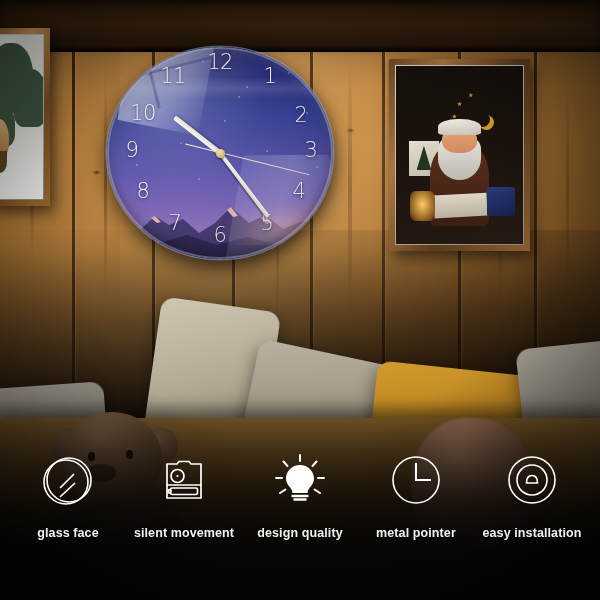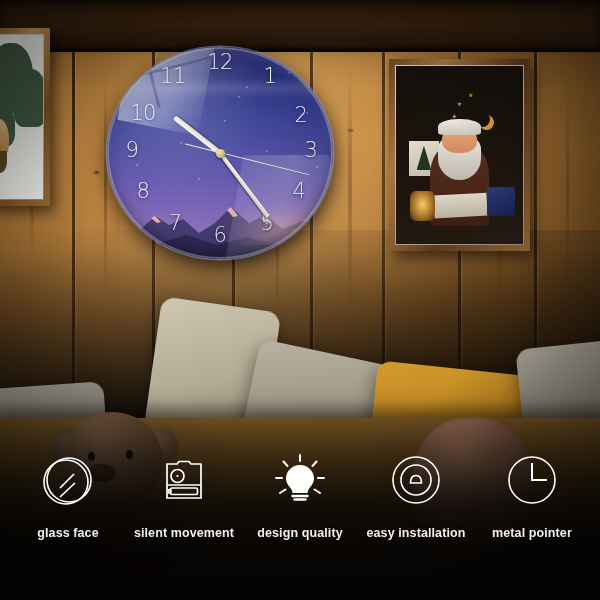--- a/index.html
+++ b/index.html
@@ -532,34 +532,34 @@
           <line x1="53" y1="26" x2="47" y2="26"></line>
           <line x1="9" y1="41" x2="14.5" y2="37.5"></line>
           <line x1="49" y1="41" x2="43.5" y2="37.5"></line>
         </svg>
       </div>
       <div class="feat-label">design quality</div>
     </div>
 
     <div class="feature">
       <div class="feat-icon">
+        <svg width="58" height="58" viewBox="0 0 58 58" fill="none" stroke="#ffffff" stroke-width="1.6" stroke-linecap="square">
+          <circle cx="29" cy="28" r="23"></circle>
+          <path d="M29 12 L29 28 L43 28" stroke-width="2"></path>
+        </svg>
+      </div>
+      <div class="feat-label">metal pointer</div>
+    </div>
+
+    <div class="feature">
+      <div class="feat-icon">
         <svg width="58" height="58" viewBox="0 0 58 58" fill="none" stroke="#ffffff" stroke-width="1.6">
           <circle cx="29" cy="28" r="23"></circle>
           <circle cx="29" cy="28" r="15"></circle>
           <path d="M23.5 31 C23.5 26 26 23.5 29 23.5 C32 23.5 34.5 26 34.5 31 Z" stroke-width="1.7" stroke-linejoin="round"></path>
         </svg>
       </div>
       <div class="feat-label">easy installation</div>
     </div>
 
-    <div class="feature">
-      <div class="feat-icon">
-        <svg width="58" height="58" viewBox="0 0 58 58" fill="none" stroke="#ffffff" stroke-width="1.6" stroke-linecap="square">
-          <circle cx="29" cy="28" r="23"></circle>
-          <path d="M29 12 L29 28 L43 28" stroke-width="2"></path>
-        </svg>
-      </div>
-      <div class="feat-label">metal pointer</div>
-    </div>
-
   </div>
 
 </div>
 
 </body></html>

